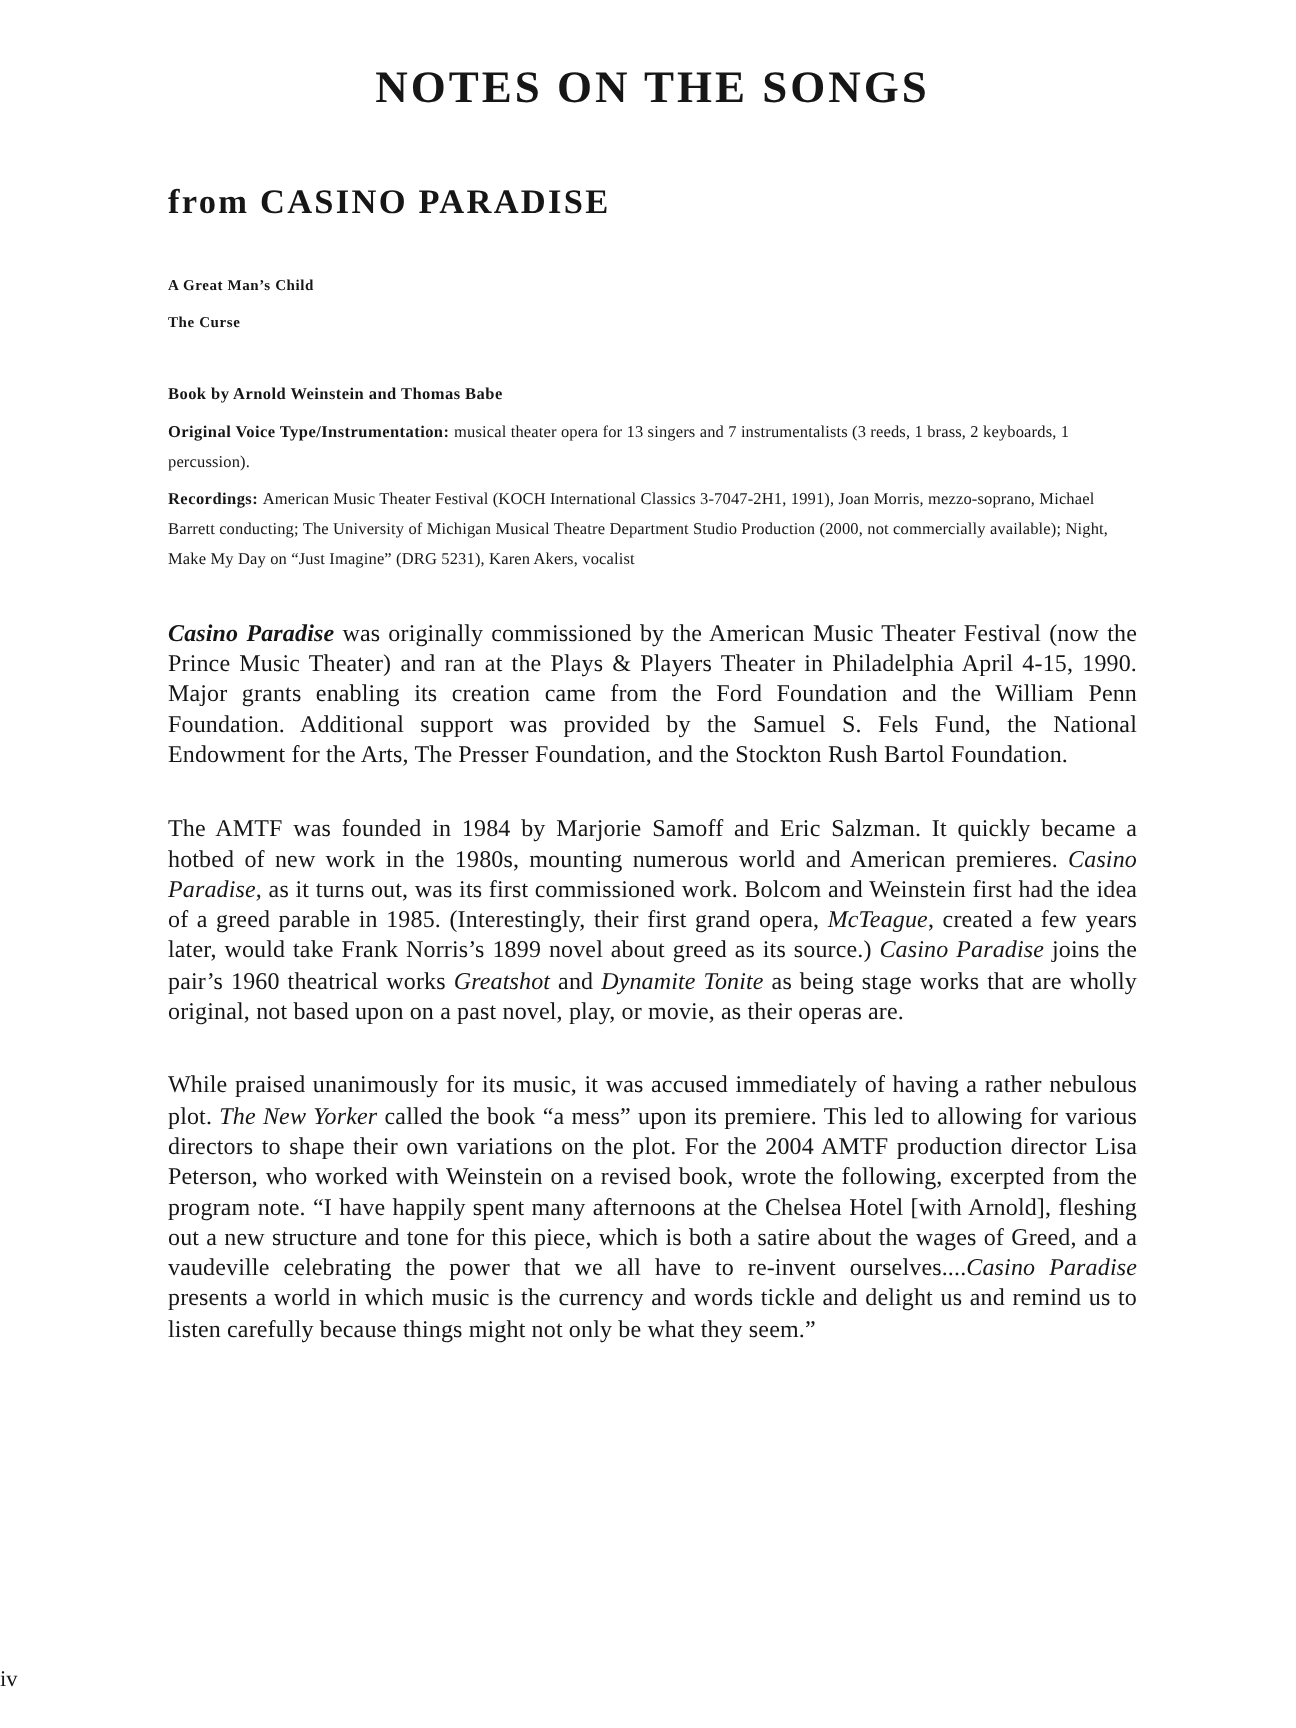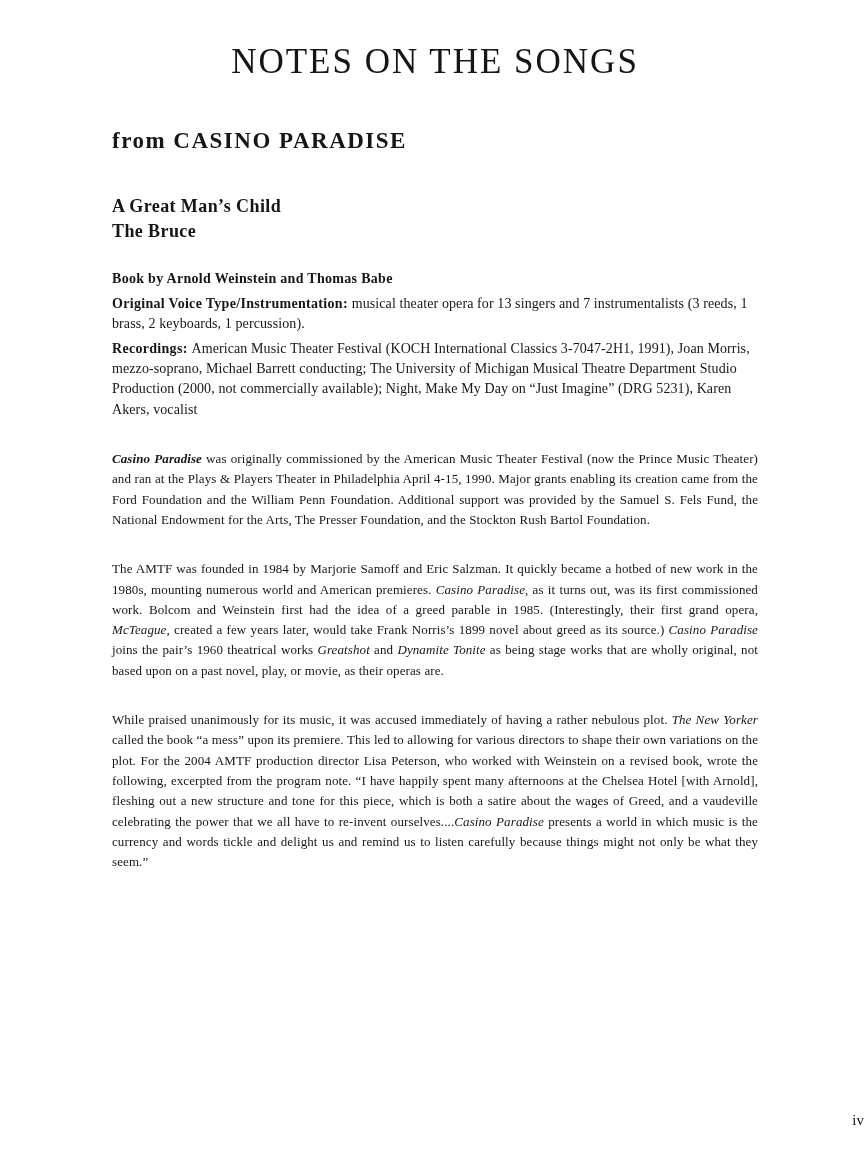--- a/index.html
+++ b/index.html
@@ -9,85 +9,85 @@
     height: 1152px;
     position: relative;
     font-family: "Liberation Serif", serif;
     color: #161616;
     overflow: hidden;
   }
   .page {
     padding: 42px 106px 0 112px;
   }
   .title {
-    font-size: 35px;
-    font-weight: normal;
+    font-size: 30px;
+    font-weight: bold;
     text-align: center;
     letter-spacing: 2px;
     margin-bottom: 46px;
     white-space: nowrap;
   }
   .section-heading {
     font-size: 23px;
     font-weight: bold;
     letter-spacing: 1.5px;
-    margin-bottom: 40px;
+    margin-bottom: 30px;
   }
   .song-list { }
   .song-item {
     font-weight: bold;
-    font-size: 18px;
+    font-size: 10px;
     line-height: 25px;
     letter-spacing: 0.4px;
   }
   .credits { margin-top: 25px; }
   .credit-line {
-    font-size: 14px;
+    font-size: 11px;
     line-height: 20.3px;
     margin-bottom: 4.5px;
     letter-spacing: 0.1px;
   }
   .credit-line .b { font-weight: bold; letter-spacing: 0.3px; }
   .body-text { margin-top: 14px; }
   .paragraph {
-    font-size: 13px;
+    font-size: 16px;
     line-height: 20.3px;
     margin-top: 29px;
     text-align: justify;
     letter-spacing: 0.1px;
   }
   .b { font-weight: bold; }
   .i { font-style: italic; }
   .b.i { font-weight: bold; font-style: italic; }
   .page-number {
     position: absolute;
     left: 0;
     right: 0;
     top: 1112px;
-    text-align: right;
+    text-align: left;
     font-size: 15px;
   }
 </style>
 </head>
 <body>
 
 <div class="page">
 
   <h1 class="title">NOTES ON THE SONGS</h1>
 
   <h2 class="section-heading">from CASINO PARADISE</h2>
 
   <div class="song-list">
 
       <div class="song-item">A Great Man’s Child</div>
 
 
 
 
-      <div class="song-item">The Bruce</div>
+      <div class="song-item">The Curse</div>
     </div>
 
   <div class="credits">
 
       <p class="credit-line"><span class="b">Book by Arnold Weinstein and Thomas Babe</span></p>
 
 
 
       <p class="credit-line"><span class="b">Original Voice Type/Instrumentation: </span><span>musical theater opera for 13 singers and 7 instrumentalists (3 reeds, 1 brass, 2 keyboards, 1 percussion).</span></p>
 

